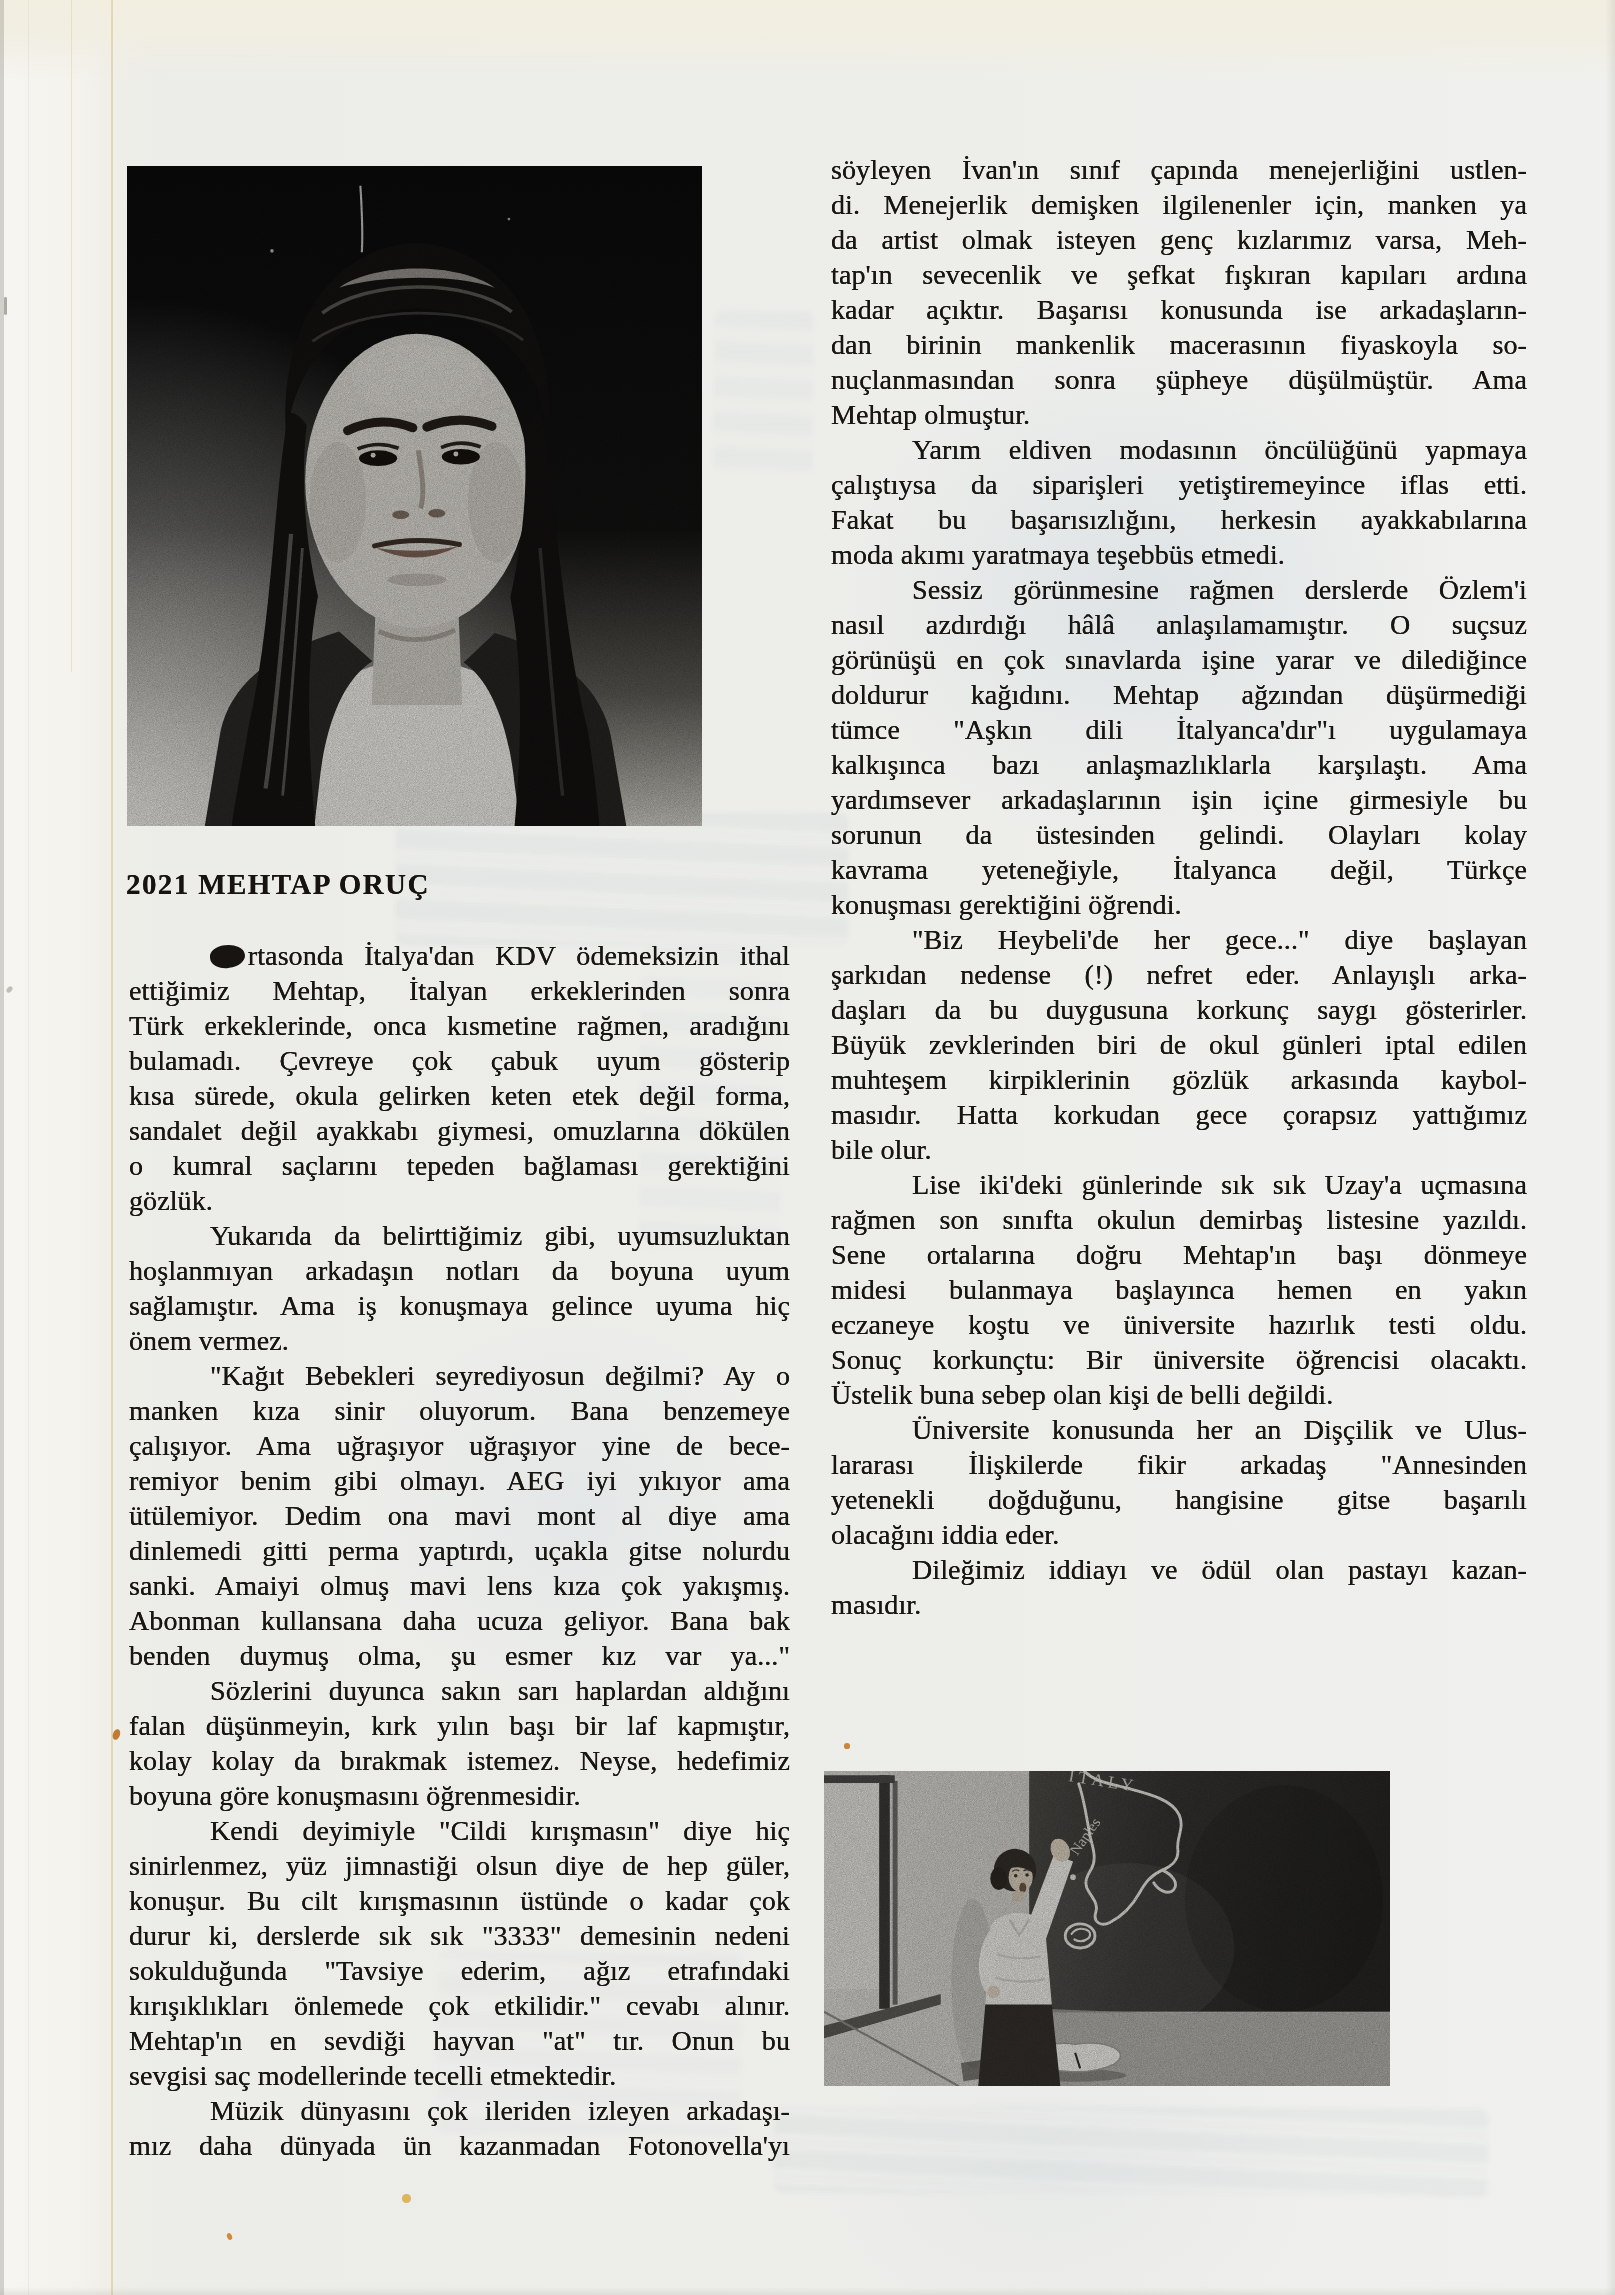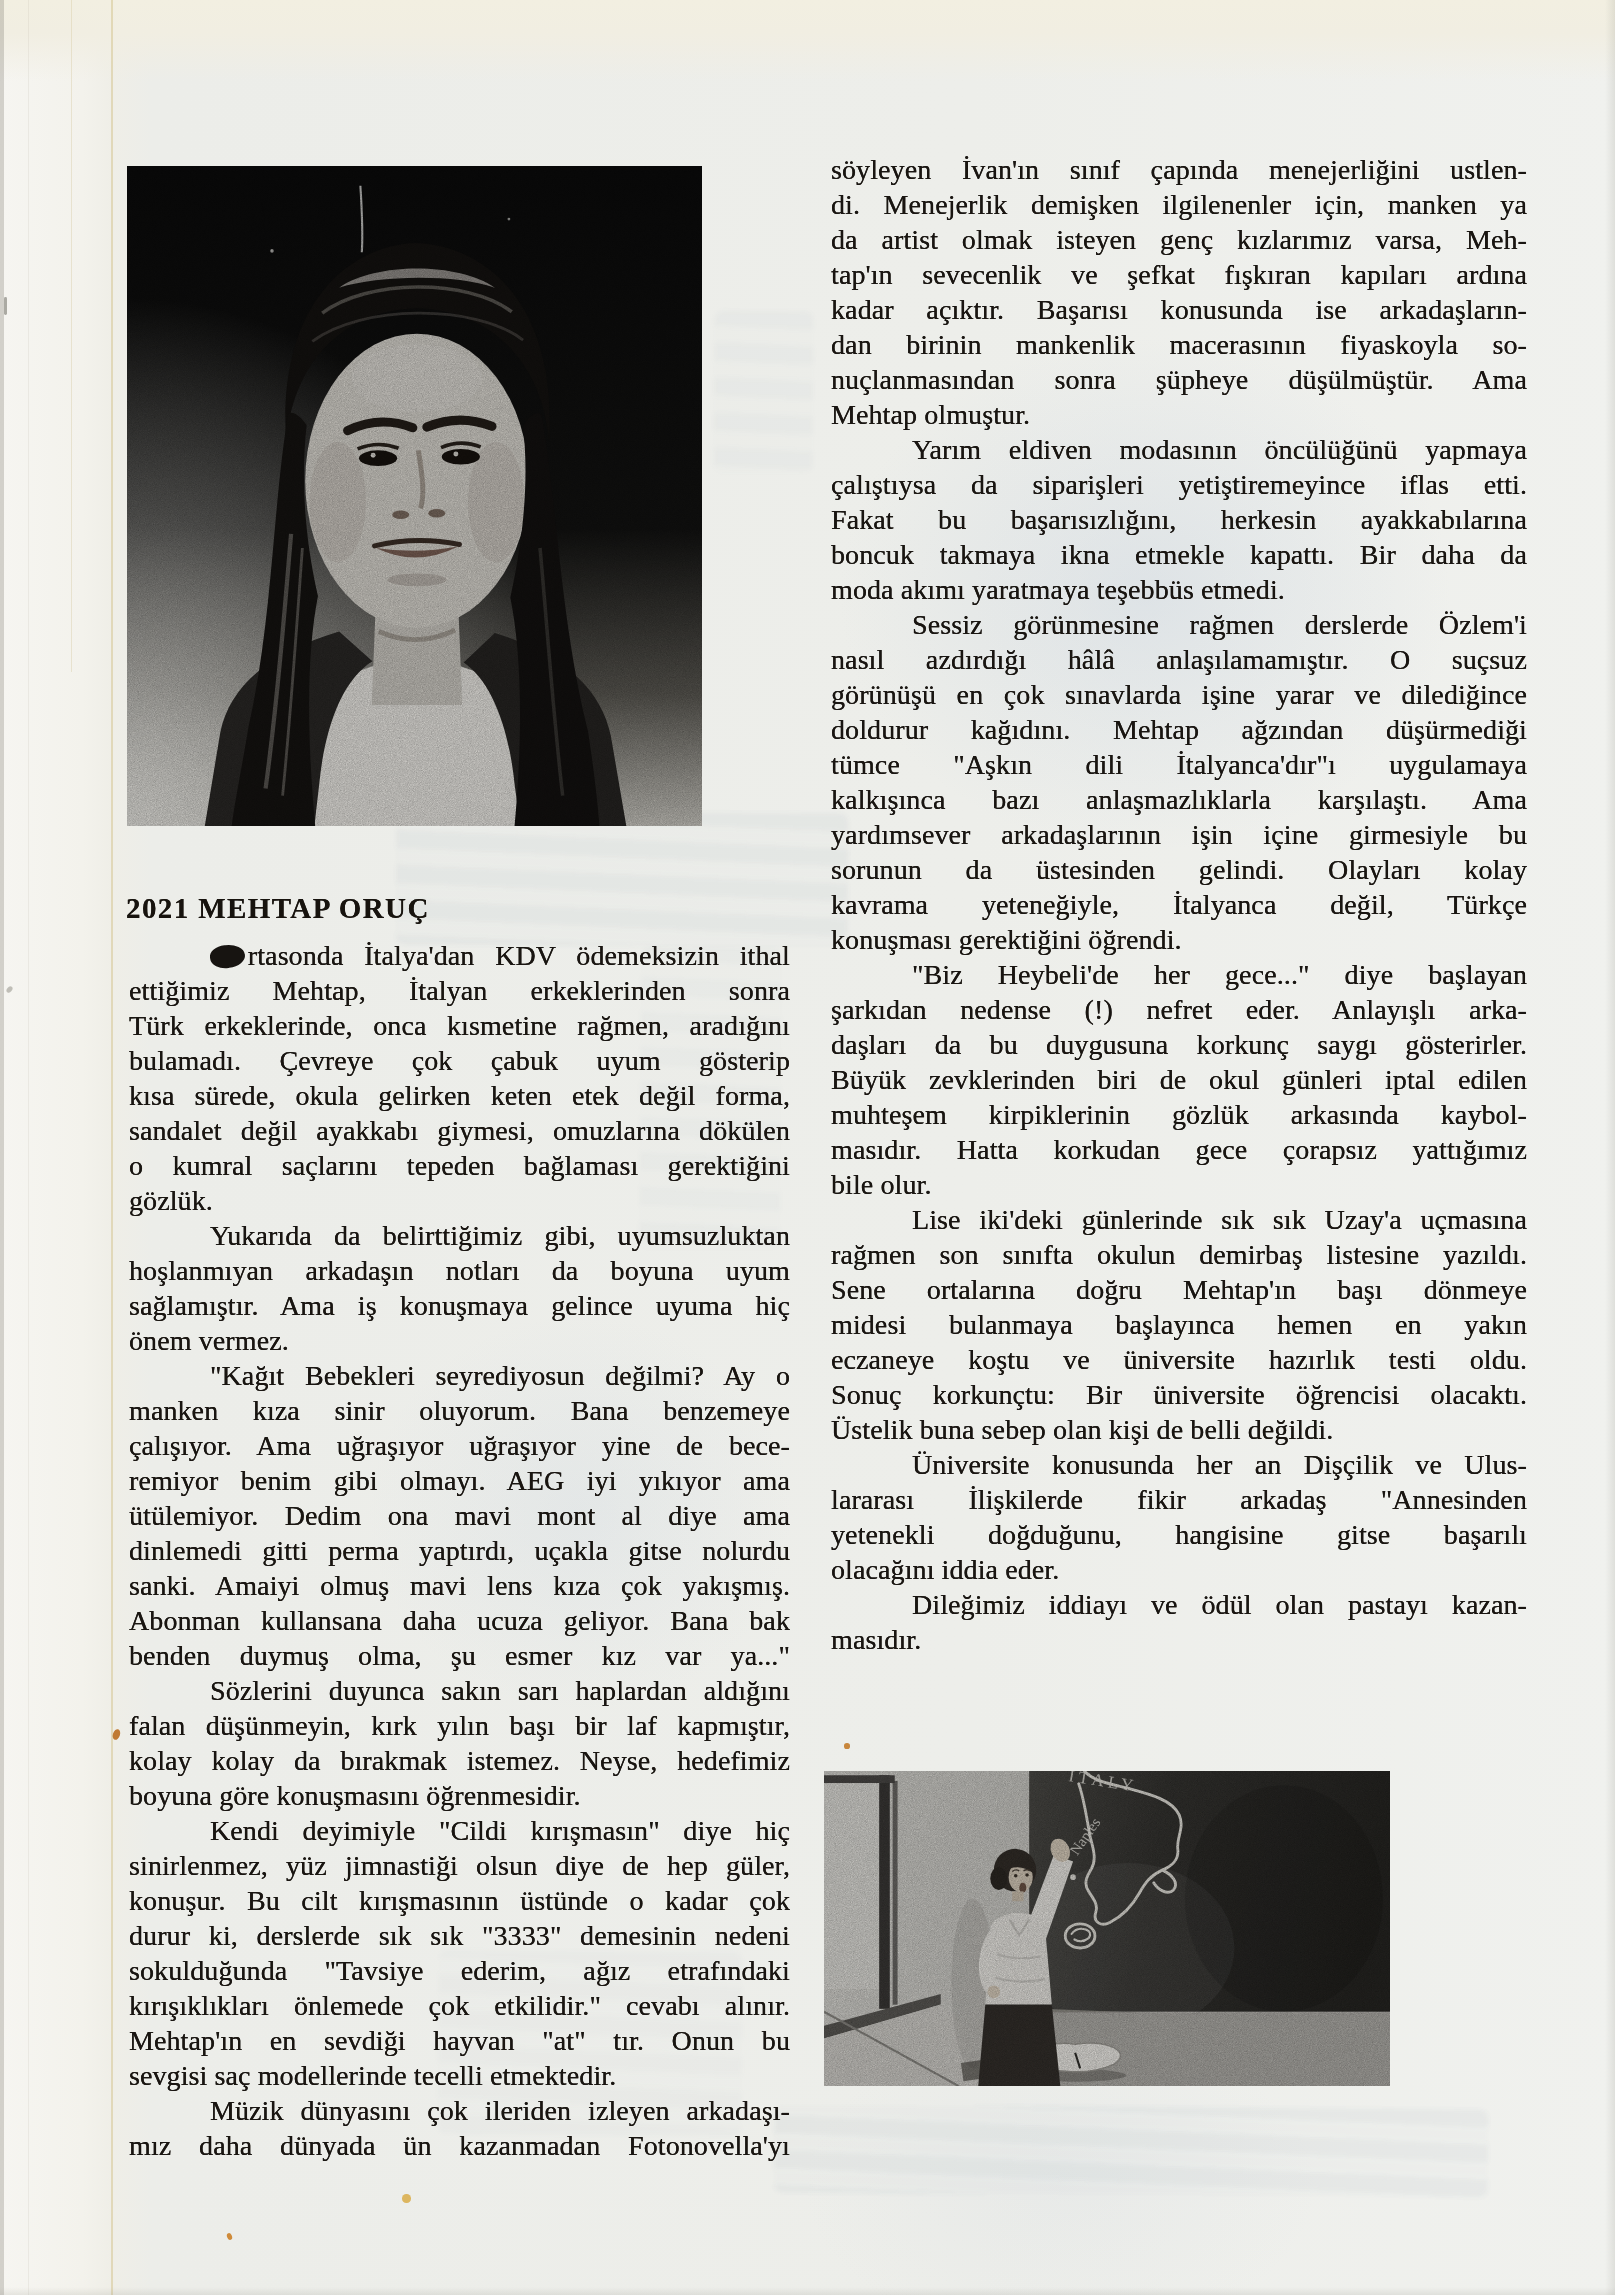--- a/index.html
+++ b/index.html
@@ -47,21 +47,20 @@
   
   .portrait  { left:127px;  top:166px;  width:575px; height:660px; }
   .classroom { left:824px; top:1771px; width:566px; height:315px; }
   .portrait svg, .classroom svg { display:block; width:100%; height:100%; }
 
   
   .caption {
     left:126px; top:868px; font-size:29px; font-weight:700; letter-spacing:1.4px;
     color:#17130e; text-shadow:0 0 0.5px rgba(23,19,14,0.85);
     white-space:nowrap;
-    margin-top:24px;
   }
 
   
   .col { position:absolute; font-size:28px; letter-spacing:0.1px;
          text-shadow:0 0 0.5px rgba(25,21,17,0.85), 0.2px 0 0 rgba(25,21,17,0.4); }
   .col-left  { left:129px;  top:938px; width:661px; line-height:35px; }
   .col-right { left:831px; top:152px;  width:696px; line-height:35px; }
   .line { text-align:justify; text-align-last:justify; }
   .line.end { text-align-last:left; }
   .line.indent { padding-left:81px; }
@@ -220,21 +219,20 @@
         <div class="line">tap'ın sevecenlik ve şefkat fışkıran kapıları ardına</div>
         <div class="line">kadar açıktır. Başarısı konusunda ise arkadaşların-</div>
         <div class="line">dan birinin mankenlik macerasının fiyaskoyla so-</div>
         <div class="line">nuçlanmasından sonra şüpheye düşülmüştür. Ama</div>
         <div class="line end">Mehtap olmuştur.</div>
       </div>
       <div class="para">
         <div class="line indent">Yarım eldiven modasının öncülüğünü yapmaya</div>
         <div class="line">çalıştıysa da siparişleri yetiştiremeyince iflas etti.</div>
         <div class="line">Fakat bu başarısızlığını, herkesin ayakkabılarına</div>
-        <div class="line">boncuk takmaya ikna etmekle kapattı. Bir daha da</div>
         <div class="line end">moda akımı yaratmaya teşebbüs etmedi.</div>
       </div>
       <div class="para">
         <div class="line indent">Sessiz görünmesine rağmen derslerde Özlem'i</div>
         <div class="line">nasıl azdırdığı hâlâ anlaşılamamıştır. O suçsuz</div>
         <div class="line">görünüşü en çok sınavlarda işine yarar ve dilediğince</div>
         <div class="line">doldurur kağıdını. Mehtap ağzından düşürmediği</div>
         <div class="line">tümce "Aşkın dili İtalyanca'dır"ı uygulamaya</div>
         <div class="line">kalkışınca bazı anlaşmazlıklarla karşılaştı. Ama</div>
         <div class="line">yardımsever arkadaşlarının işin içine girmesiyle bu</div>

